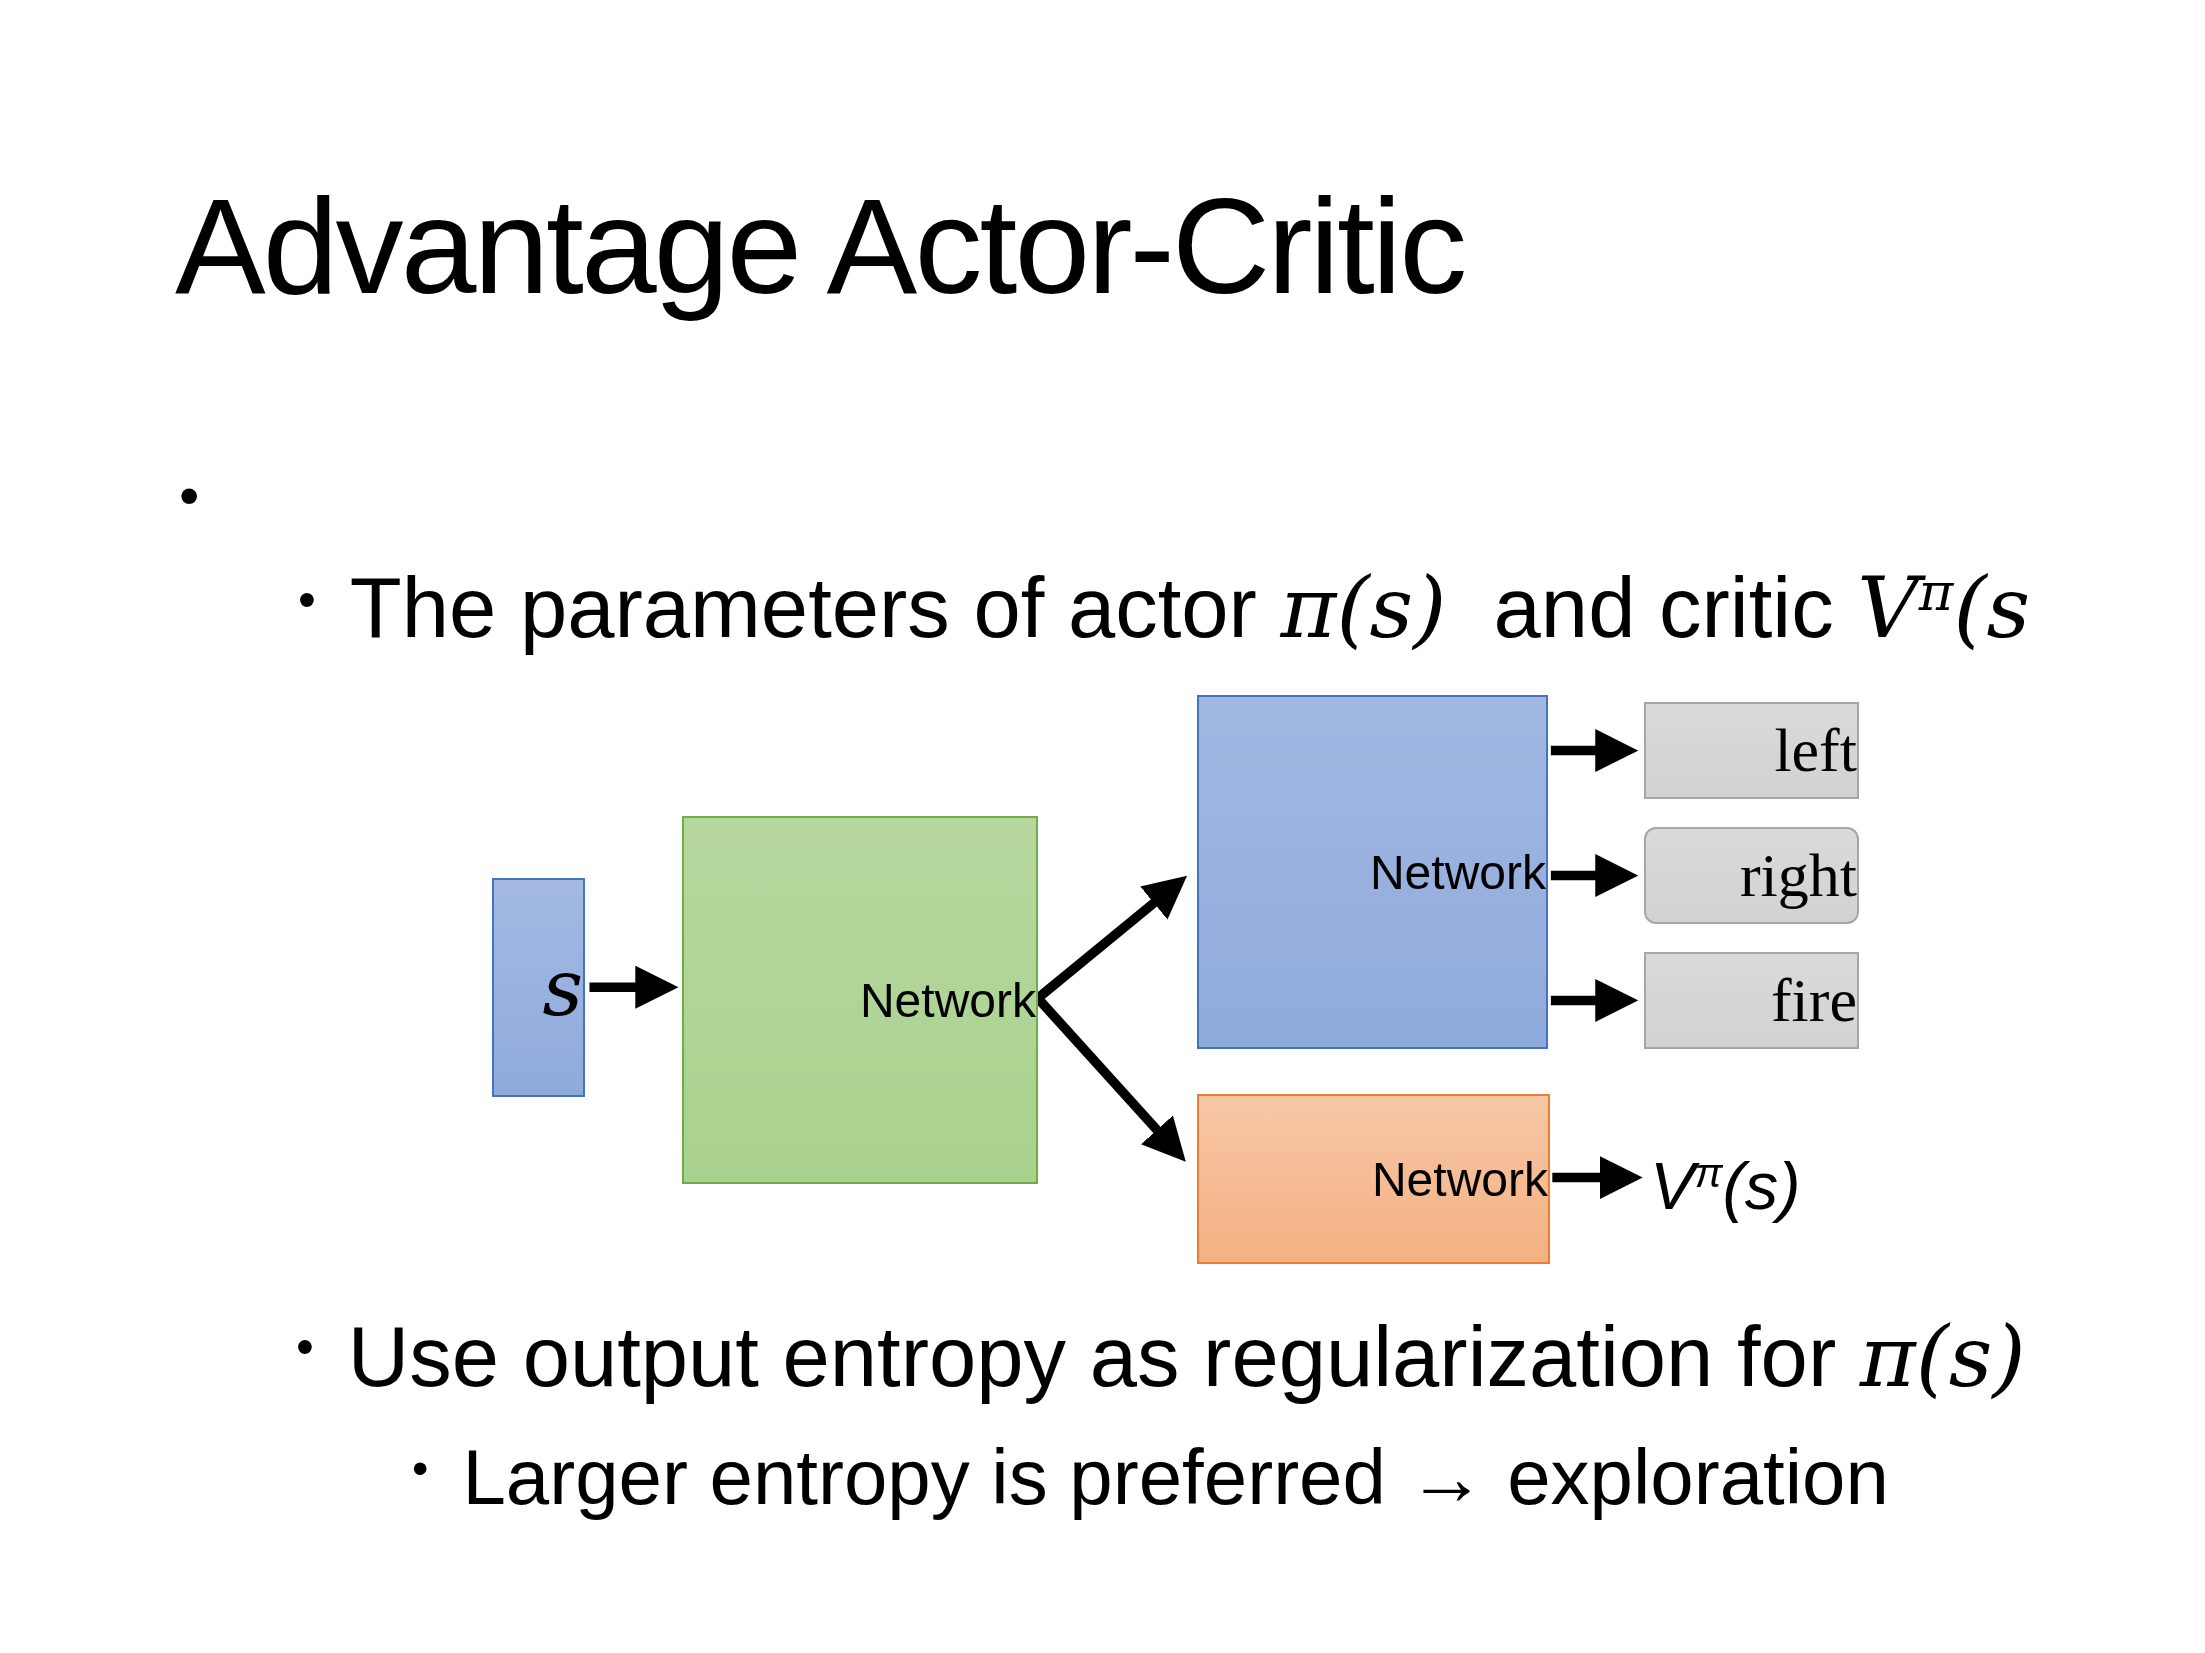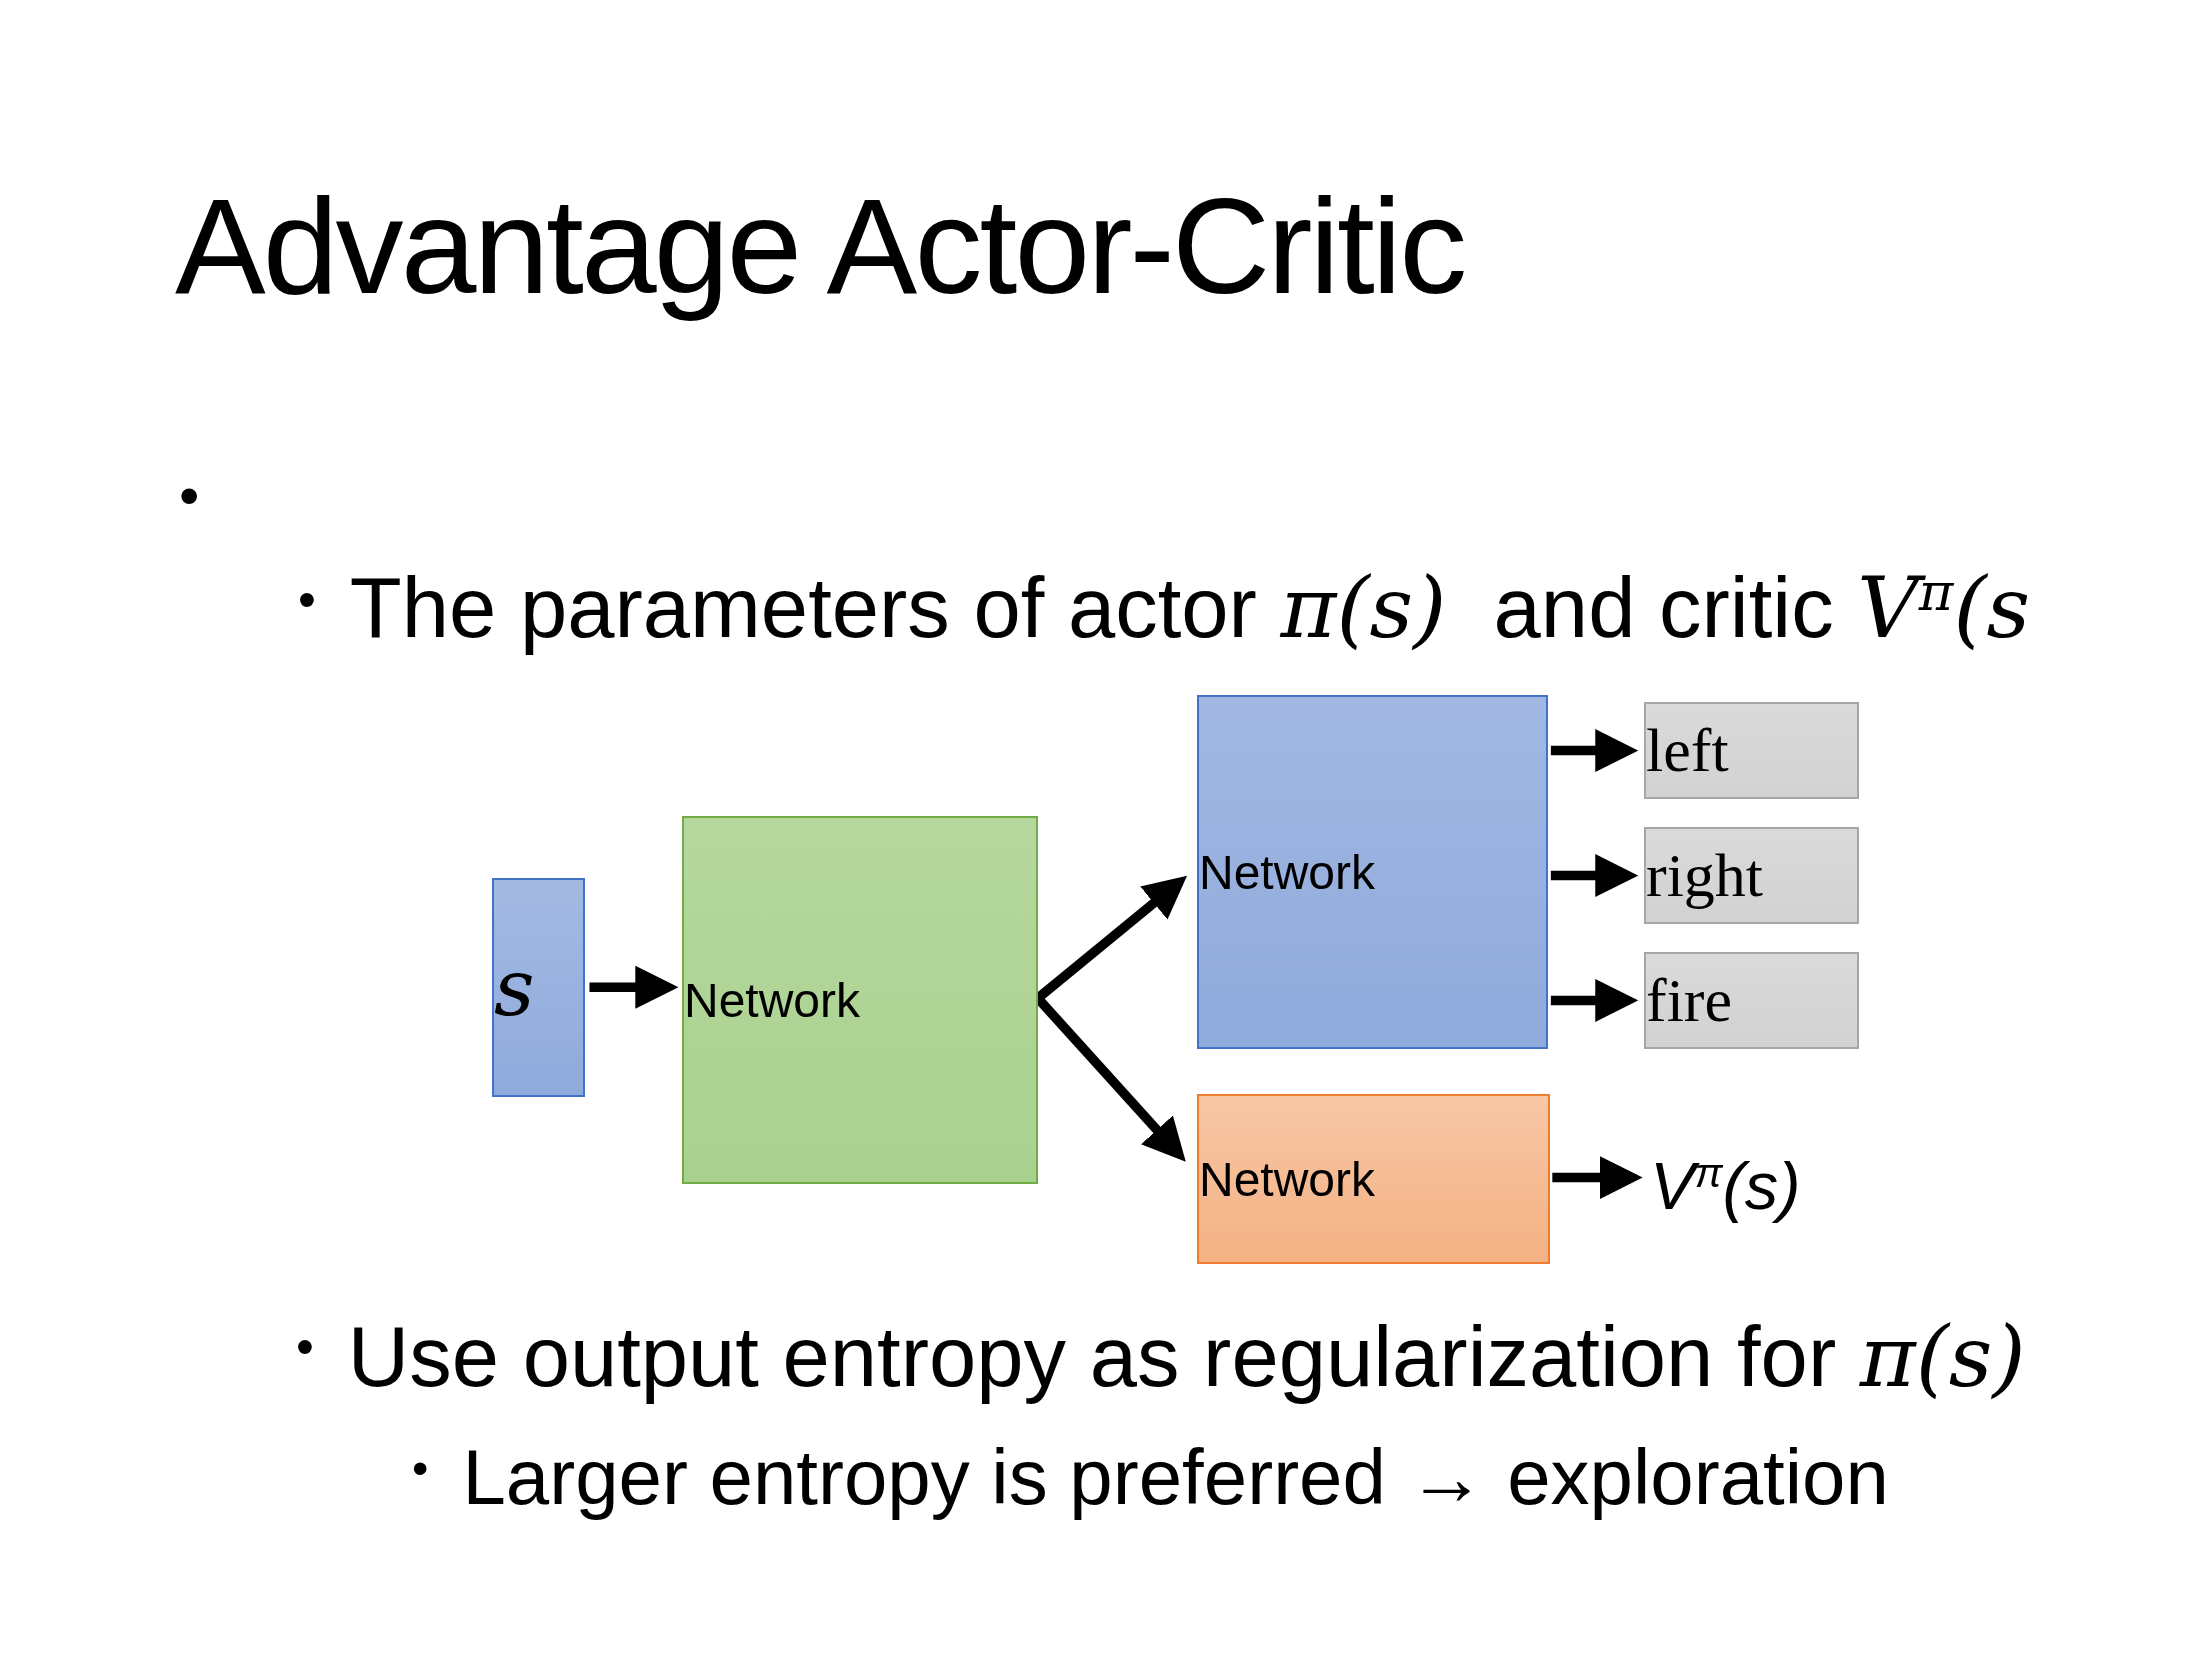--- a/index.html
+++ b/index.html
@@ -27,21 +27,21 @@
   .math {
     font-family:"DejaVu Serif","Liberation Serif",serif;
     font-style:italic;
   }
   .msup {
     font-size:0.62em; vertical-align:0.52em; line-height:0;
   }
   
   .box {
     position:absolute; box-sizing:border-box;
-    display:flex; align-items:center; justify-content:flex-start;
+    display:flex; align-items:center; justify-content:flex-end;
   }
   .box-state {
     left:492px; top:878px; width:93px; height:219px;
     border:2.2px solid var(--blue-border);
     background:var(--blue-fill);
     background:linear-gradient(180deg, color-mix(in srgb, var(--blue-fill) 82%, white), var(--blue-fill));
   }
   .box-shared {
     left:682px; top:816px; width:356px; height:368px;
     border:2.2px solid var(--green-border);
@@ -60,21 +60,21 @@
     background:var(--orange-fill);
     background:linear-gradient(180deg, color-mix(in srgb, var(--orange-fill) 72%, white), var(--orange-fill));
   }
   .box-action {
     left:1644px; width:215px; height:97px;
     border:2.2px solid var(--gray-border);
     background:var(--gray-fill);
     background:linear-gradient(180deg, color-mix(in srgb, var(--gray-fill) 82%, white), var(--gray-fill));
   }
   .box-action.a0 { top:702px; }
-  .box-action.a1 { top:827px; }
+  .box-action.a1 { top:827px;border-radius:12px; }
   .box-action.a2 { top:952px; }
   .net-label    { font-size:48px; }
   .state-label  { font-family:"DejaVu Serif","Liberation Serif",serif; font-style:italic; font-size:79px; }
   .action-label { font-family:"Liberation Serif",serif; font-size:62px; }
   .value-label  {
     position:absolute; left:1650px; top:1138px; font-size:67px; white-space:nowrap;
     font-family:Liberation Sans, sans-serif; font-style:italic; line-height:1;margin-top:14px;
   }
   
   #arrows { position:absolute; left:0; top:0; width:2205px; height:1654px; pointer-events:none; }

